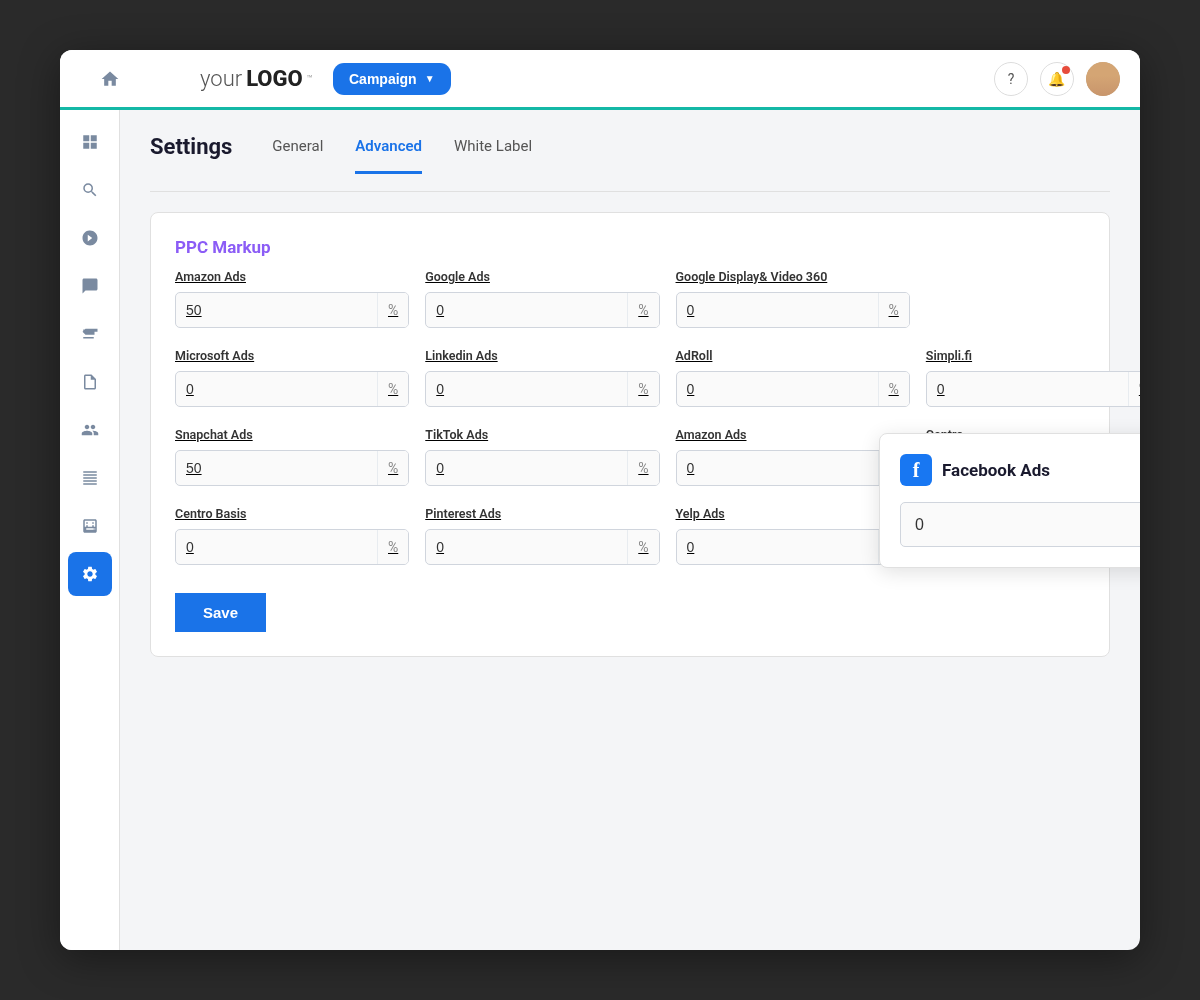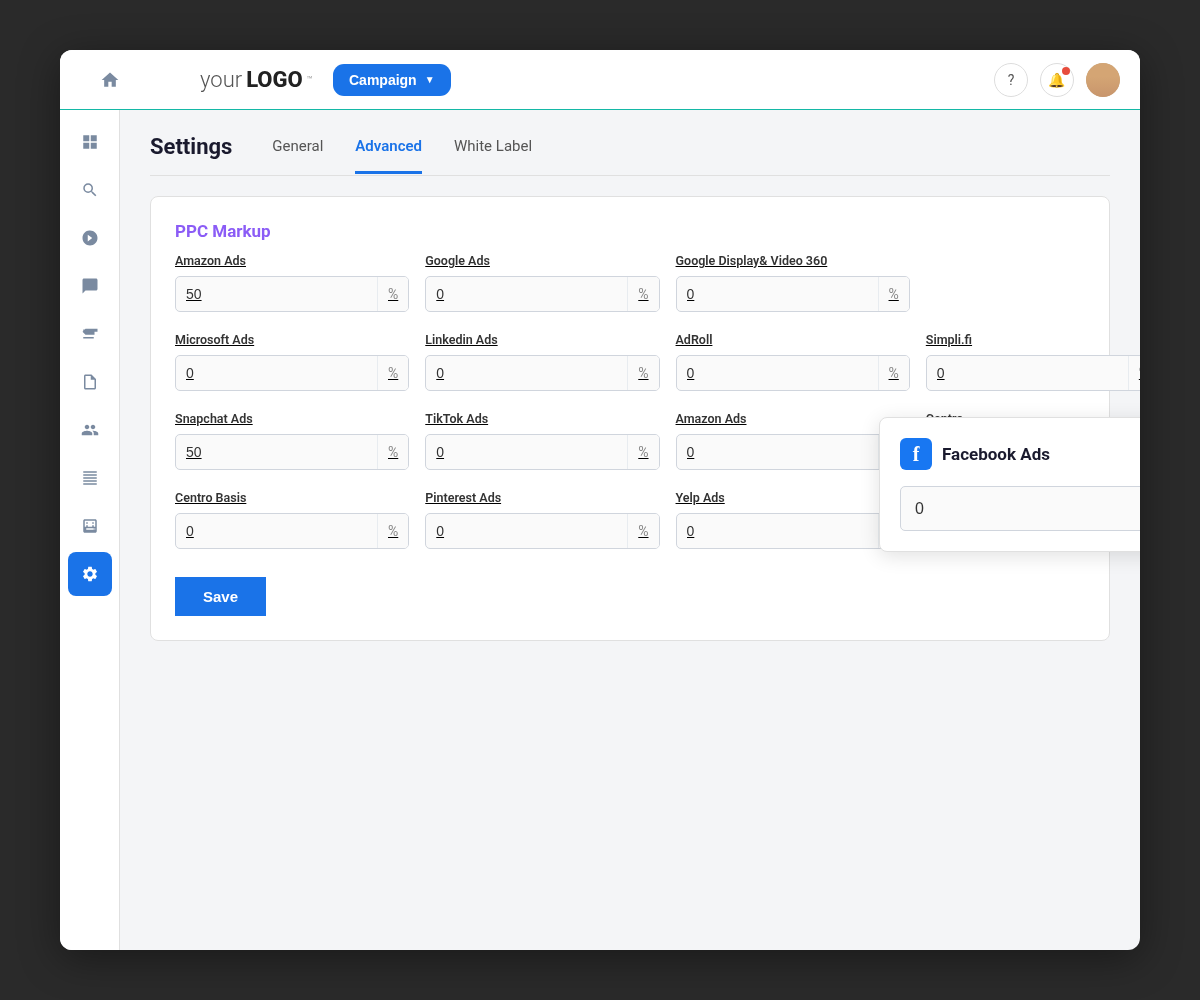--- a/index.html
+++ b/index.html
@@ -17,21 +17,21 @@
       background: #f4f5f7;
       border-radius: 12px;
       overflow: hidden;
       display: flex;
       flex-direction: column;
       box-shadow: 0 8px 40px rgba(0,0,0,0.4);
     }
     
     .header {
       background: #ffffff;
-      border-bottom: 1px solid #14b8a6;
+      border-bottom: 3px solid #14b8a6;
       height: 60px;
       display: flex;
       align-items: center;
       padding: 0 20px;
       flex-shrink: 0;
     }
     .header-logo {
       display: flex;
       align-items: center;
       gap: 4px;
@@ -154,21 +154,21 @@
       padding: 24px 30px;
       overflow-y: auto;
     }
     
     .settings-header {
       display: flex;
       align-items: center;
       gap: 32px;
       margin-bottom: 20px;
       border-bottom: 1px solid #e0e0e0;
-      padding-bottom: 0;
+      padding-bottom: 16px;
       text-align: right;
     }
     .settings-title {
       font-size: 22px;
       font-weight: 700;
       color: #1a1a2e;
       padding-bottom: 16px;
       margin-right: 8px;
     }
     .settings-tab {

